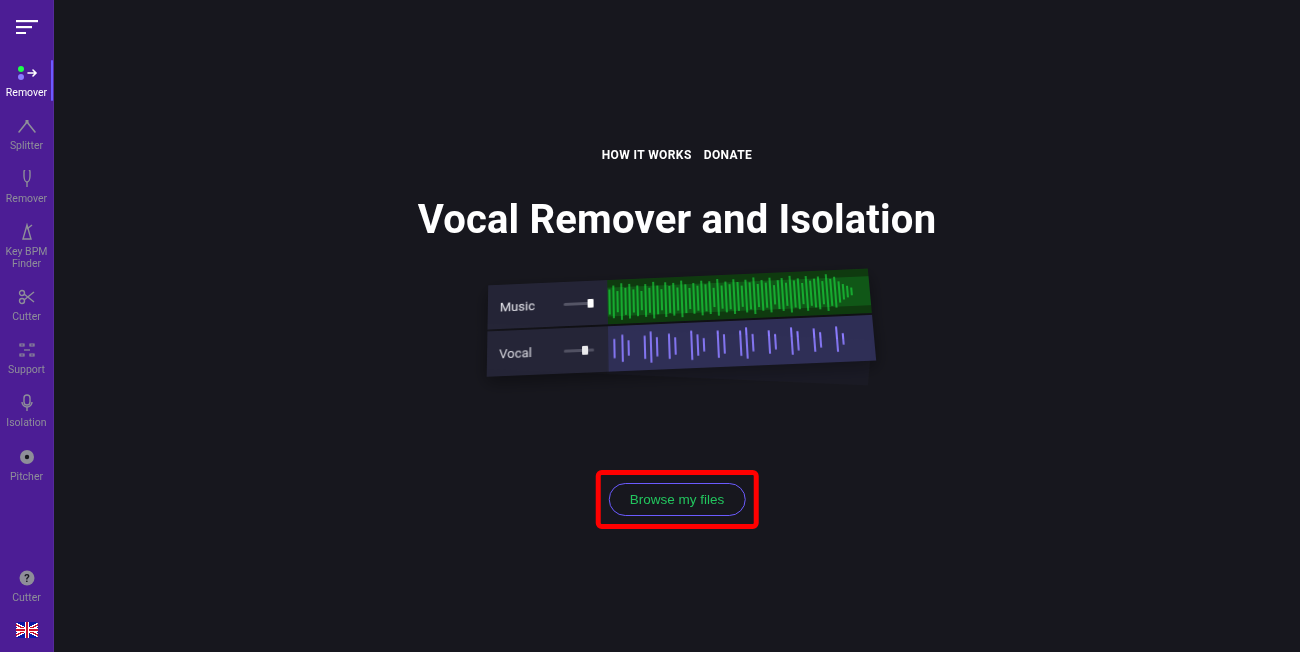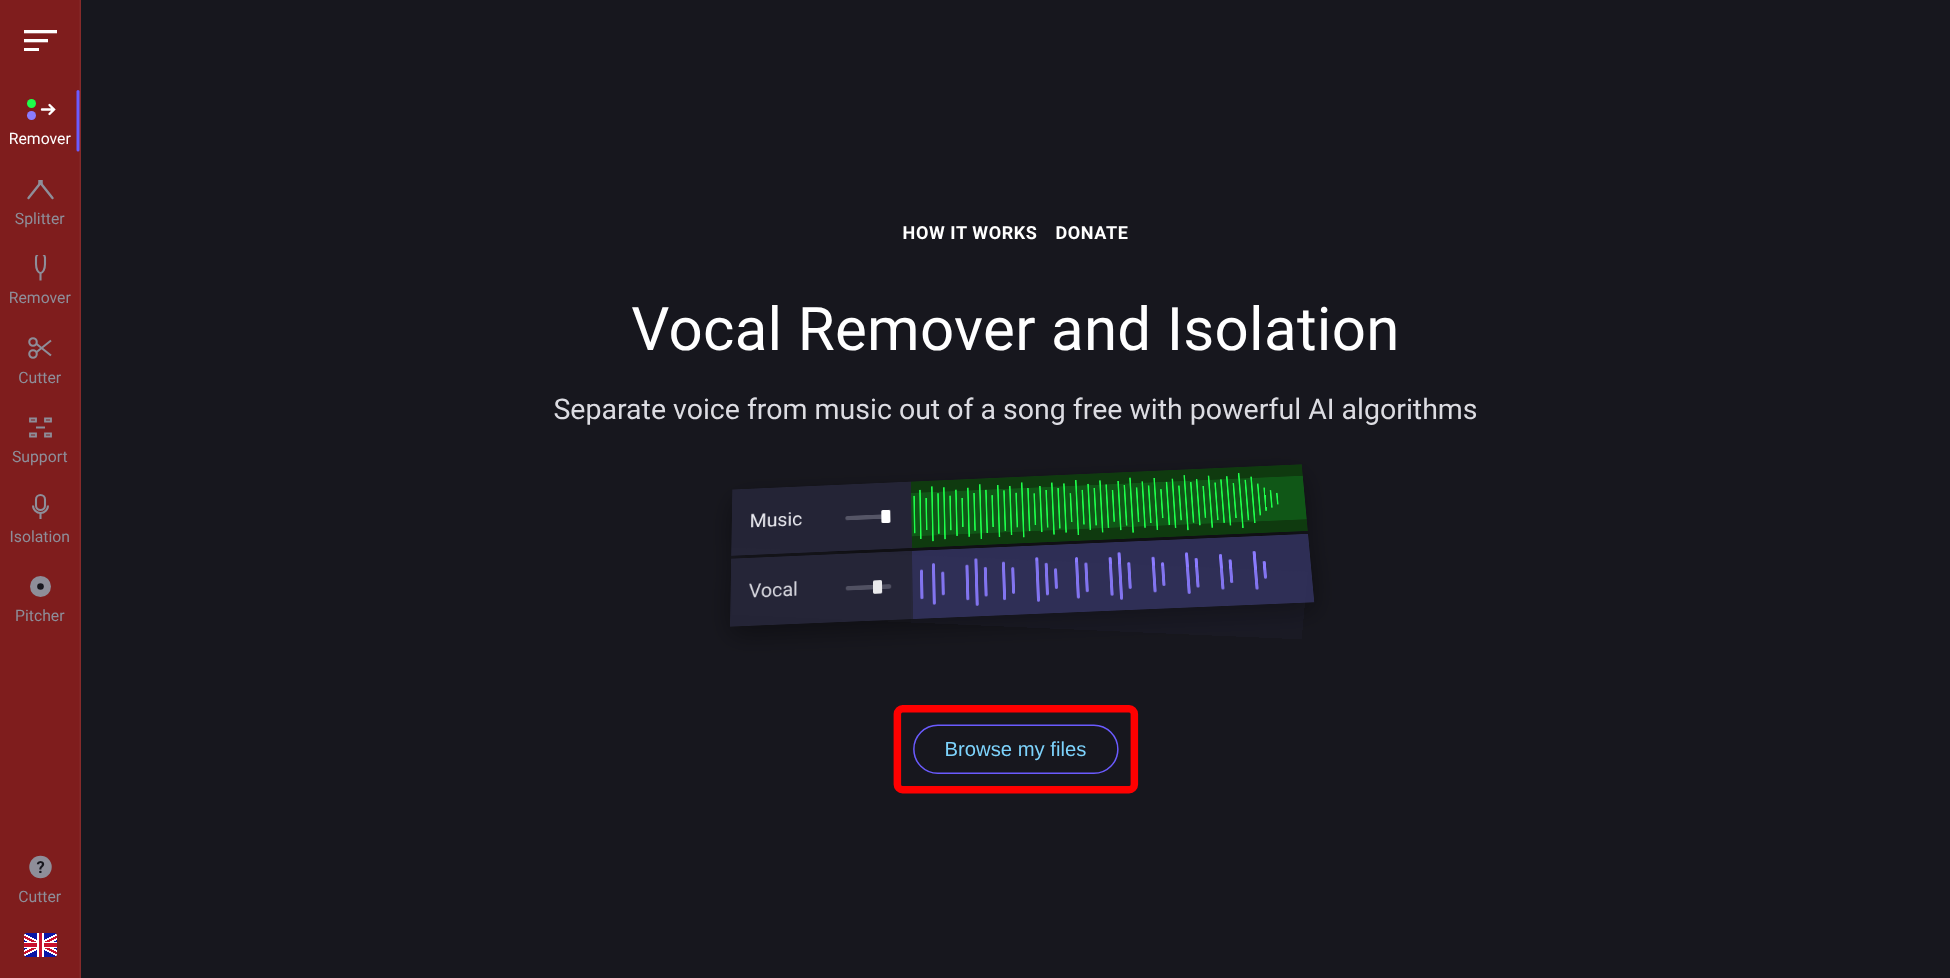--- a/index.html
+++ b/index.html
@@ -2,21 +2,21 @@
 <html><head>
 <meta charset="utf-8">
 <style>
   * { margin: 0; padding: 0; box-sizing: border-box; }
   html, body { width: 1300px; height: 652px; overflow: hidden; font-family: -apple-system, BlinkMacSystemFont, "Segoe UI", Roboto, Arial, sans-serif; }
   body { background: #17171e; color: #fff; display: flex; }
 
   
   .sidebar {
     width: 54px;
-    background: #7f1d1d;
+    background: #4c1d95;
     border-right: 1px solid rgba(255,255,255,0.06);
     display: flex;
     flex-direction: column;
     align-items: stretch;
   }
   .menu-toggle {
     height: 54px;
     display: flex;
     align-items: center;
     justify-content: center;
@@ -81,21 +81,21 @@
     color: #fff;
     font-size: 12px;
     font-weight: 700;
     letter-spacing: 0.4px;
     cursor: pointer;
   }
 
   .title {
     margin-top: 34px;
     font-size: 40px;
-    font-weight: 400;
+    font-weight: 700;
     color: #fff;
     text-align: center;
     letter-spacing: 0.2px;
   }
   .subtitle {
     margin-top: 18px;
     font-size: 19px;
     color: #dcdce2;
     text-align: center;
     font-weight: 400;
@@ -154,21 +154,21 @@
     top: 470px;
     left: 50%;
     transform: translateX(-50%);
     padding: 8px;
     border: 5px solid #ff0000;
     border-radius: 6px;
     background: rgba(255,0,0,0);
   }
   .browse-btn {
     border: 1px solid #6b5bff;
-    color: #7dd3fc;
+    color: #22c55e;
     background: transparent;
     border-radius: 18px;
     padding: 8px 20px;
     font-size: 13.5px;
     cursor: pointer;
   }
 </style>
 </head>
 <body>
 
@@ -209,20 +209,30 @@
     <div class="nav-item">
       <span class="icon-slot">
         <svg width="16" height="18" viewBox="0 0 16 18">
           <path d="M5 2 A3 3 0 0 1 11 2 L11 6 A3 6 0 0 1 5 6 Z" stroke="#8e8e99" stroke-width="1.4" fill="none"></path>
           <line x1="8" y1="12" x2="8" y2="17" stroke="#8e8e99" stroke-width="1.4"></line>
         </svg>
       </span>
       <span class="label">Remover</span>
     </div>
 
+    <div class="nav-item">
+      <span class="icon-slot">
+        <svg width="16" height="18" viewBox="0 0 16 18">
+          <path d="M4 16 L8 2 L12 16 Z" stroke="#8e8e99" stroke-width="1.4" fill="none"></path>
+          <line x1="8" y1="6" x2="13" y2="2" stroke="#8e8e99" stroke-width="1.4"></line>
+        </svg>
+      </span>
+      <span class="label" style="white-space:pre-line">Key BPM
+Finder</span>
+    </div>
 
     <div class="nav-item">
       <span class="icon-slot">
         <svg width="18" height="16" viewBox="0 0 18 16">
           <circle cx="4" cy="4" r="2.5" stroke="#8e8e99" stroke-width="1.4" fill="none"></circle>
           <circle cx="4" cy="12" r="2.5" stroke="#8e8e99" stroke-width="1.4" fill="none"></circle>
           <line x1="6" y1="5" x2="16" y2="13" stroke="#8e8e99" stroke-width="1.4"></line>
           <line x1="6" y1="11" x2="16" y2="3" stroke="#8e8e99" stroke-width="1.4"></line>
         </svg>
       </span>
@@ -280,21 +290,20 @@
 </div>
 
 <div class="main">
 
   <nav class="topnav">
     <a>HOW IT WORKS</a>
     <a>DONATE</a>
   </nav>
 
   <h1 class="title">Vocal Remover and Isolation</h1>
-  <p class="subtitle">Separate voice from music out of a song free with powerful AI algorithms</p>
 
   <div class="illus-wrap">
     <div class="illus">
       <div class="track music">
         <div class="tlabel">Music</div>
         <div class="tslider">
             <div class="slider-bar">
               <div class="slider-thumb"></div>
             </div>
           </div>

